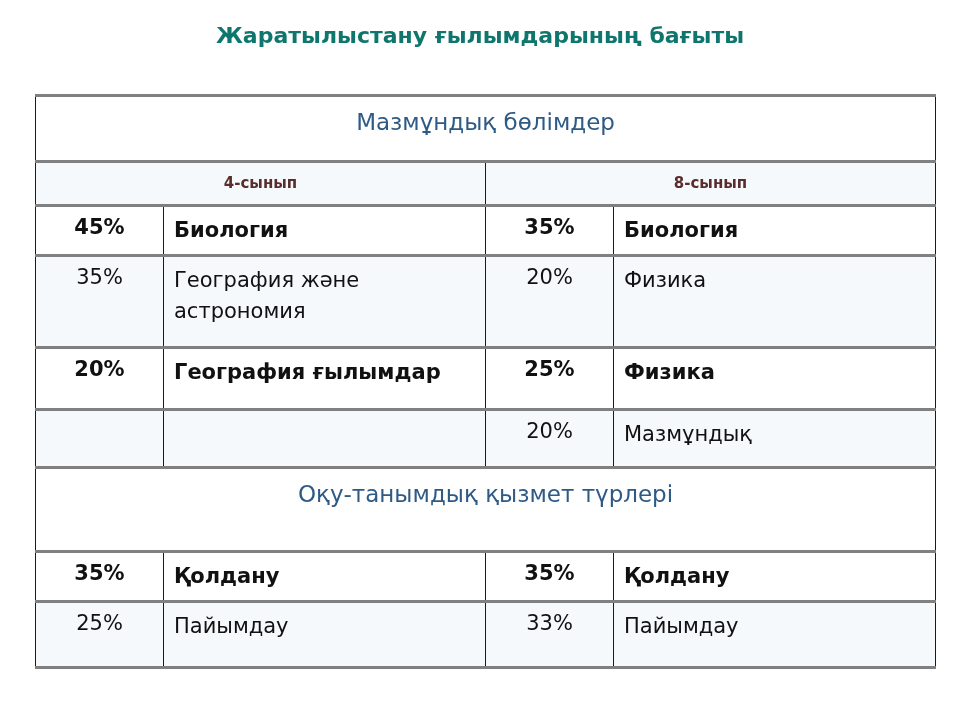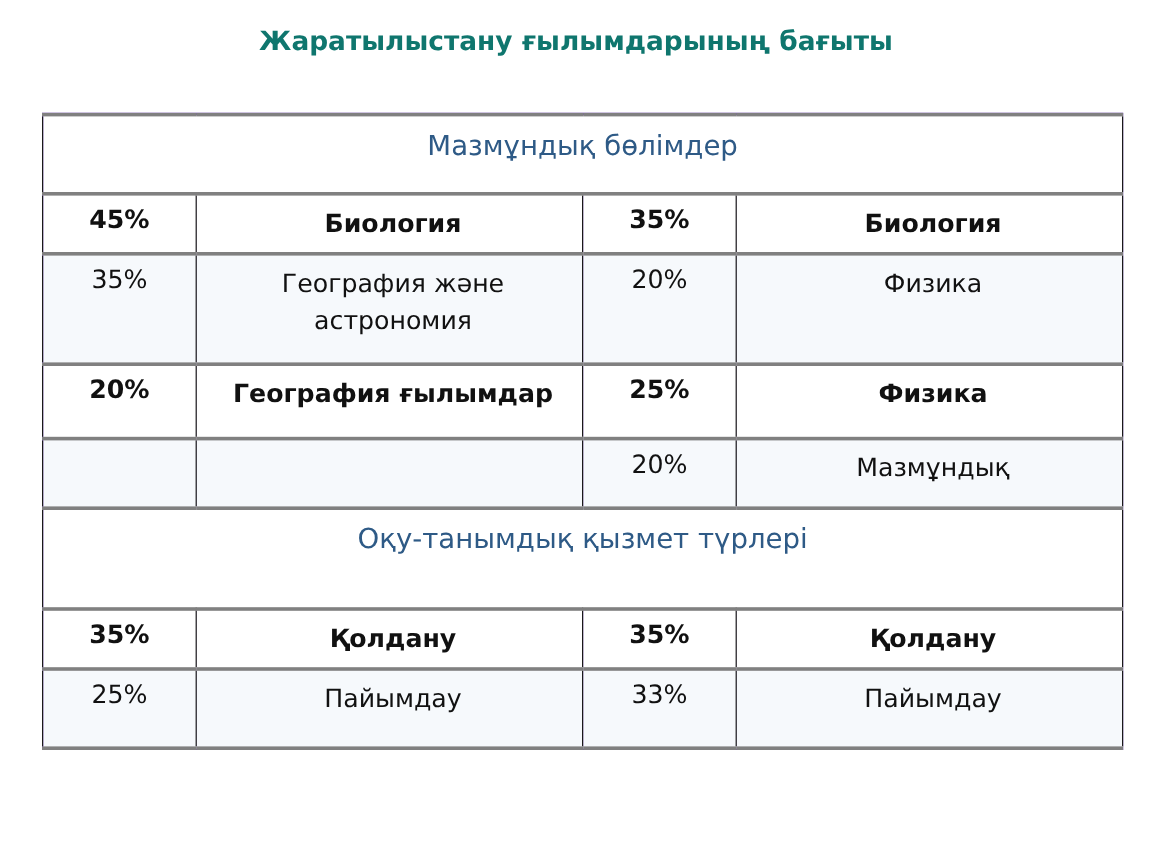--- a/index.html
+++ b/index.html
@@ -39,20 +39,21 @@
 
   
   #content-table {
     position: absolute;
     left: 35px;
     top: 94px;
     width: 900px;
     border-collapse: collapse;
     table-layout: fixed;
     background: #6d28d9;
+    border-radius: 16px;
   }
 
   #content-table td {
     border-top: 3px solid #808080;
     border-bottom: 3px solid #808080;
     border-left: 1px solid #1a1a1a;
     border-right: 1px solid #1a1a1a;
     vertical-align: top;
     padding: 0;
   }
@@ -88,21 +89,21 @@
 
   
   .pct {
     text-align: center;
     font-size: 21px;
     color: #111111;
     padding: 8px 6px 8px 6px !important;
     box-sizing: border-box;
   }
   .subject {
-    text-align: center;
+    text-align: left;
     font-size: 21px;
     color: #111111;
     padding: 8px 4px 8px 10px !important;
     box-sizing: border-box;
     line-height: 31px;
   }
 
   .row-shade td { background: #F6F9FC; }
   .row-plain td { background: #ffffff; font-weight: bold; }
 
@@ -127,20 +128,24 @@
         <col class="c-name">
         <col class="c-pct">
         <col class="c-name">
     </colgroup>
     <tbody>
 
       <tr>
         <td class="section-head" colspan="4">Мазмұндық бөлімдер</td>
       </tr>
 
+      <tr>
+        <td class="class-head" colspan="2">4-сынып</td>
+        <td class="class-head" colspan="2">8-сынып</td>
+      </tr>
 
       <tr class="row-plain h-46">
         <td class="pct">45%</td>
         <td class="subject">Биология</td>
         <td class="pct">35%</td>
         <td class="subject">Биология</td>
       </tr>
 
       <tr class="row-shade h-92">
         <td class="pct">35%</td>

